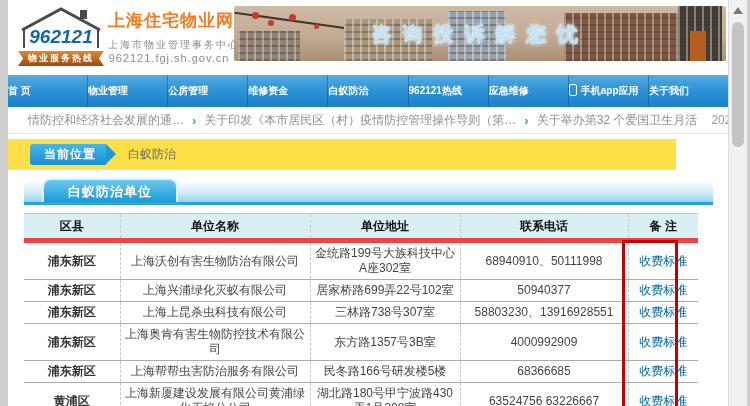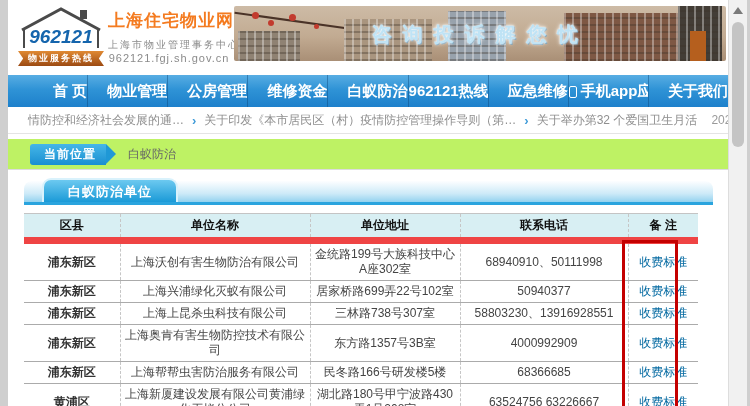--- a/index.html
+++ b/index.html
@@ -36,36 +36,36 @@
   .blossom { position:absolute; border-radius:50%; background:#c23b2e; }
   .branch { position:absolute; left:0; top:14px; width:120px; height:2px; background:#4a3328;
             transform:rotate(8deg); }
   .slogan { position:absolute; left:0; top:15px; width:100%; text-align:center;
             color:#bfe3f5; font-weight:bold; font-size:20px; letter-spacing:11px;
             text-shadow:0 0 2px #ffffff,0 0 4px #ffffff,1px 1px 0 #5c8fae; white-space:nowrap; }
 
   
   .nav { position:absolute; left:0; top:75px; width:720px; height:32px; display:flex;
          background:linear-gradient(180deg,#58ade3 0%,#2f93d6 45%,#1d80cb 100%); }
-  .nav-item { flex:1; text-align:right; line-height:32px; color:#ffffff; font-size:15px;
+  .nav-item { flex:1; text-align:left; line-height:32px; color:#ffffff; font-size:10px;
               font-weight:bold; border-left:1px solid rgba(12,70,125,.45); cursor:pointer;
               white-space:nowrap; overflow:hidden; }
   .nav-item:first-child { border-left:none; }
   .phone-icon { display:inline-block; width:8px; height:12px; border:1px solid #ffffff;
                 border-radius:2px; margin-right:4px; vertical-align:-2px; }
 
   
   .ticker { position:absolute; left:0; top:107px; width:720px; height:27px; background:#fff;
             border-bottom:1px solid #e4e4e4; display:flex; align-items:center;
             padding-left:20px; font-size:12px; color:#8f8f8f; white-space:nowrap; overflow:hidden; }
   .ticker-sep { color:#3f9bd8; font-weight:bold; margin:0 8px; font-size:13px; }
   .ticker-date { margin-left:14px; color:#9a9a9a; }
 
   
-  .crumbbar { position:absolute; left:0; top:139px; width:720px; height:31px; background:#bef264;
+  .crumbbar { position:absolute; left:0; top:139px; width:668px; height:31px; background:#fde047;
               border-bottom:1px solid #dcdcdc; display:flex; align-items:center; padding-left:22px; }
   .crumb-ribbon { position:relative; height:21px; line-height:21px; padding:0 10px 0 14px;
                   background:linear-gradient(180deg,#45b6e8,#1a8fd1); color:#fff; font-size:12px;
                   font-weight:bold; border-radius:3px 0 0 3px; letter-spacing:1px; }
   .crumb-ribbon::after { content:""; position:absolute; right:-10px; top:0;
                   border-top:10.5px solid transparent; border-bottom:10.5px solid transparent;
                   border-left:10px solid #1f98d6; }
   .crumb-current { margin-left:22px; font-size:12px; color:#666; }
 
   
@@ -74,21 +74,21 @@
             border-bottom:3px solid #2aa4de; border-radius:8px 8px 0 0; }
   .tab { position:absolute; left:18px; bottom:0; height:24px; line-height:24px; padding:0 24px;
          background:linear-gradient(180deg,#6cc9f0,#1b9ad7); color:#fff; font-size:13px;
          font-weight:bold; border-radius:9px 9px 0 0; border:2px solid #d9f2fc; border-bottom:none;
          letter-spacing:1px; cursor:pointer; }
 
   
   .units-table { position:absolute; left:16px; top:213px; width:674px; border-collapse:collapse;
                  table-layout:fixed; font-size:12px; color:#444; }
   .units-table th { background:#d8eff3; color:#111; font-weight:bold; height:27px;
-                    border-bottom:7px solid #ef4444; border-top:1px solid #c4c4c4; text-align:center; }
+                    border-bottom:5px solid #ef4444; border-top:1px solid #c4c4c4; text-align:center; }
   .units-table th + th, .units-table td + td { border-left:1px dashed #c6c6c6; }
   .units-table td { border-bottom:1px solid #ababab; text-align:center; padding:3px 4px;
                     line-height:15px; background:#fff; }
   .col-district { width:96px; } .col-name { width:190px; } .col-addr { width:150px; }
   .col-phone { width:168px; } .col-remark { width:70px; }
   .cell-district { font-weight:bold; color:#333; }
   .remark-link { color:#0369a1; cursor:pointer; }
 
   .red-box { position:absolute; left:614px; top:240px; width:56px; height:175px;
              border:3px solid #c40000; pointer-events:none; }

